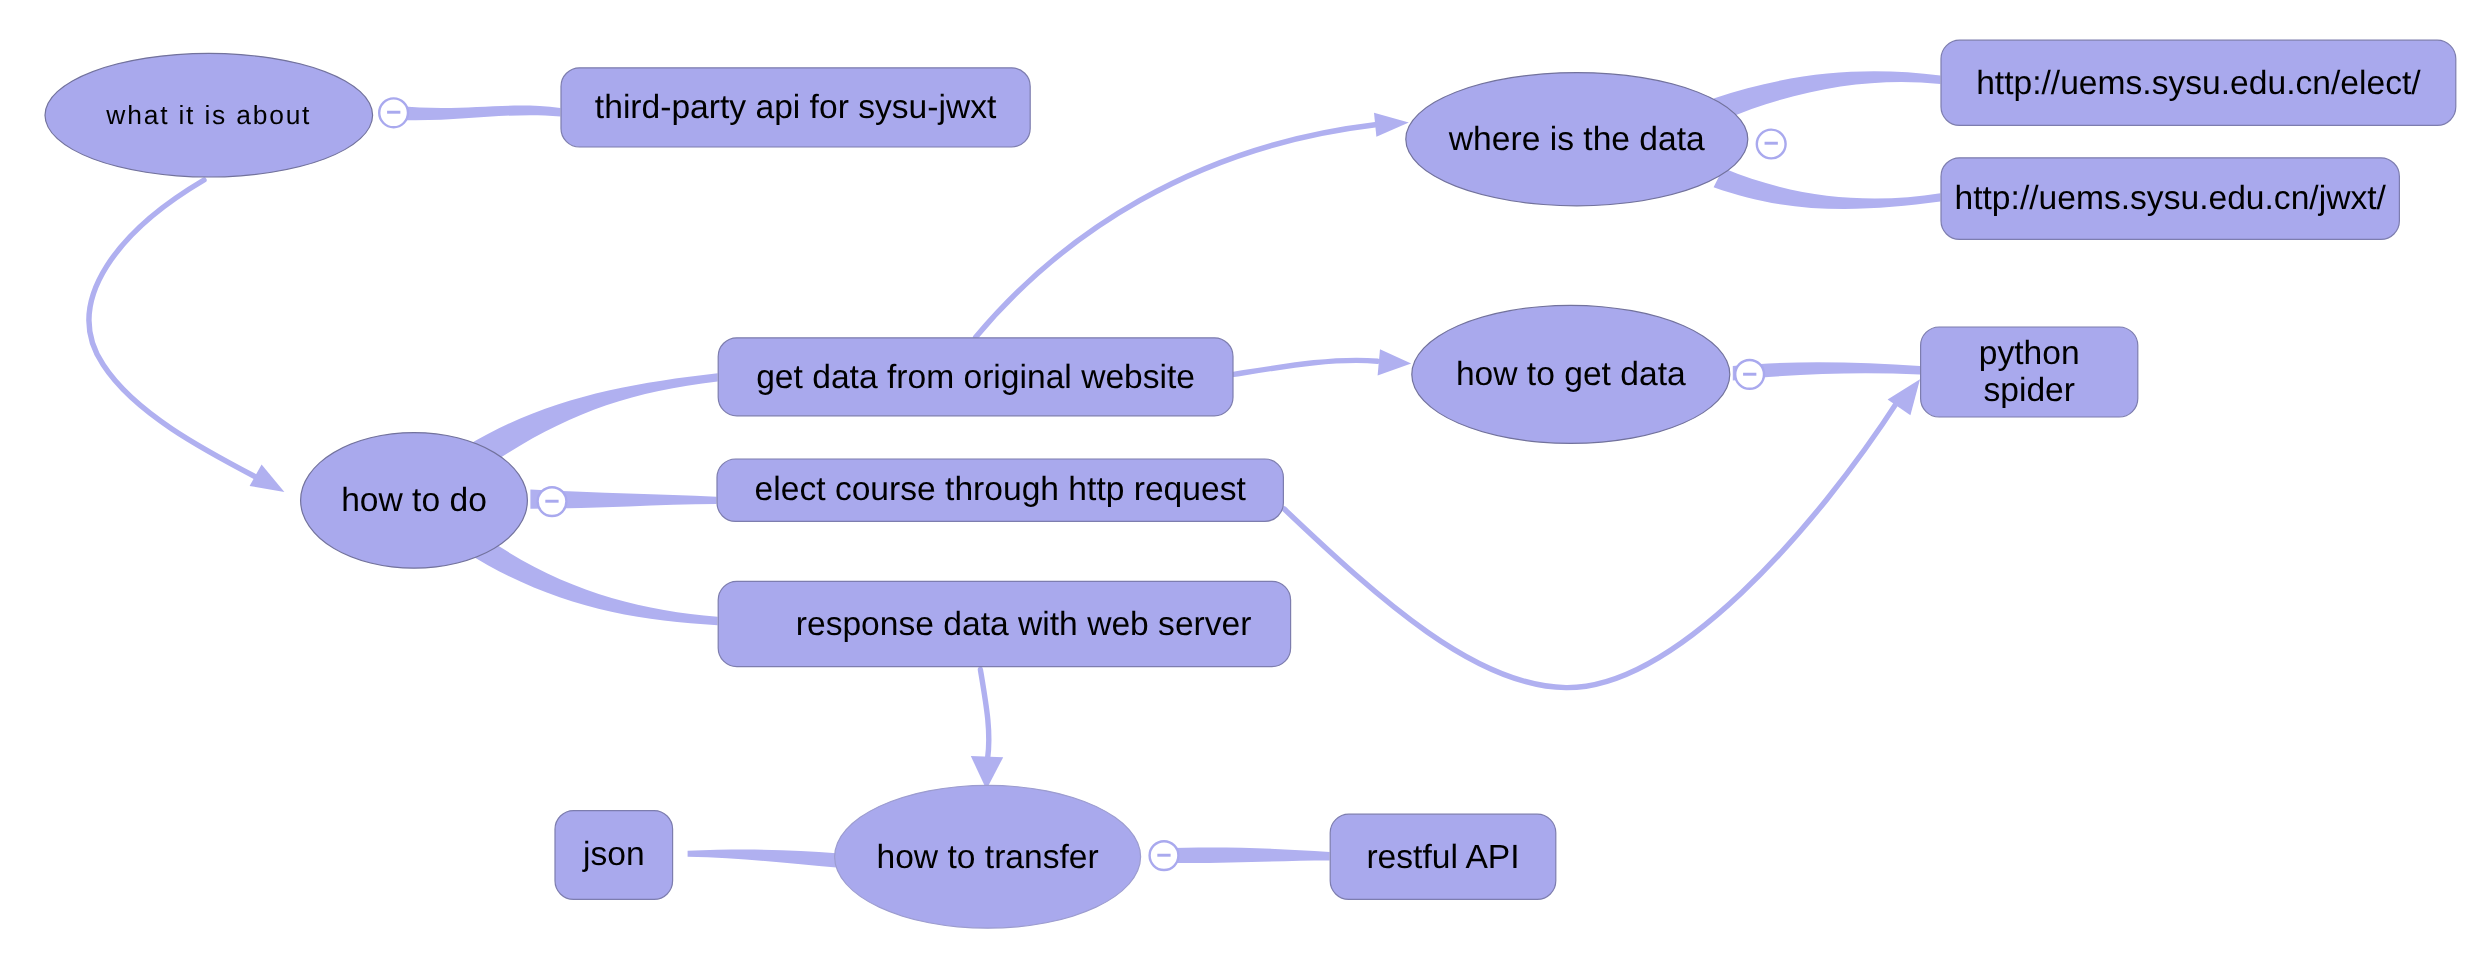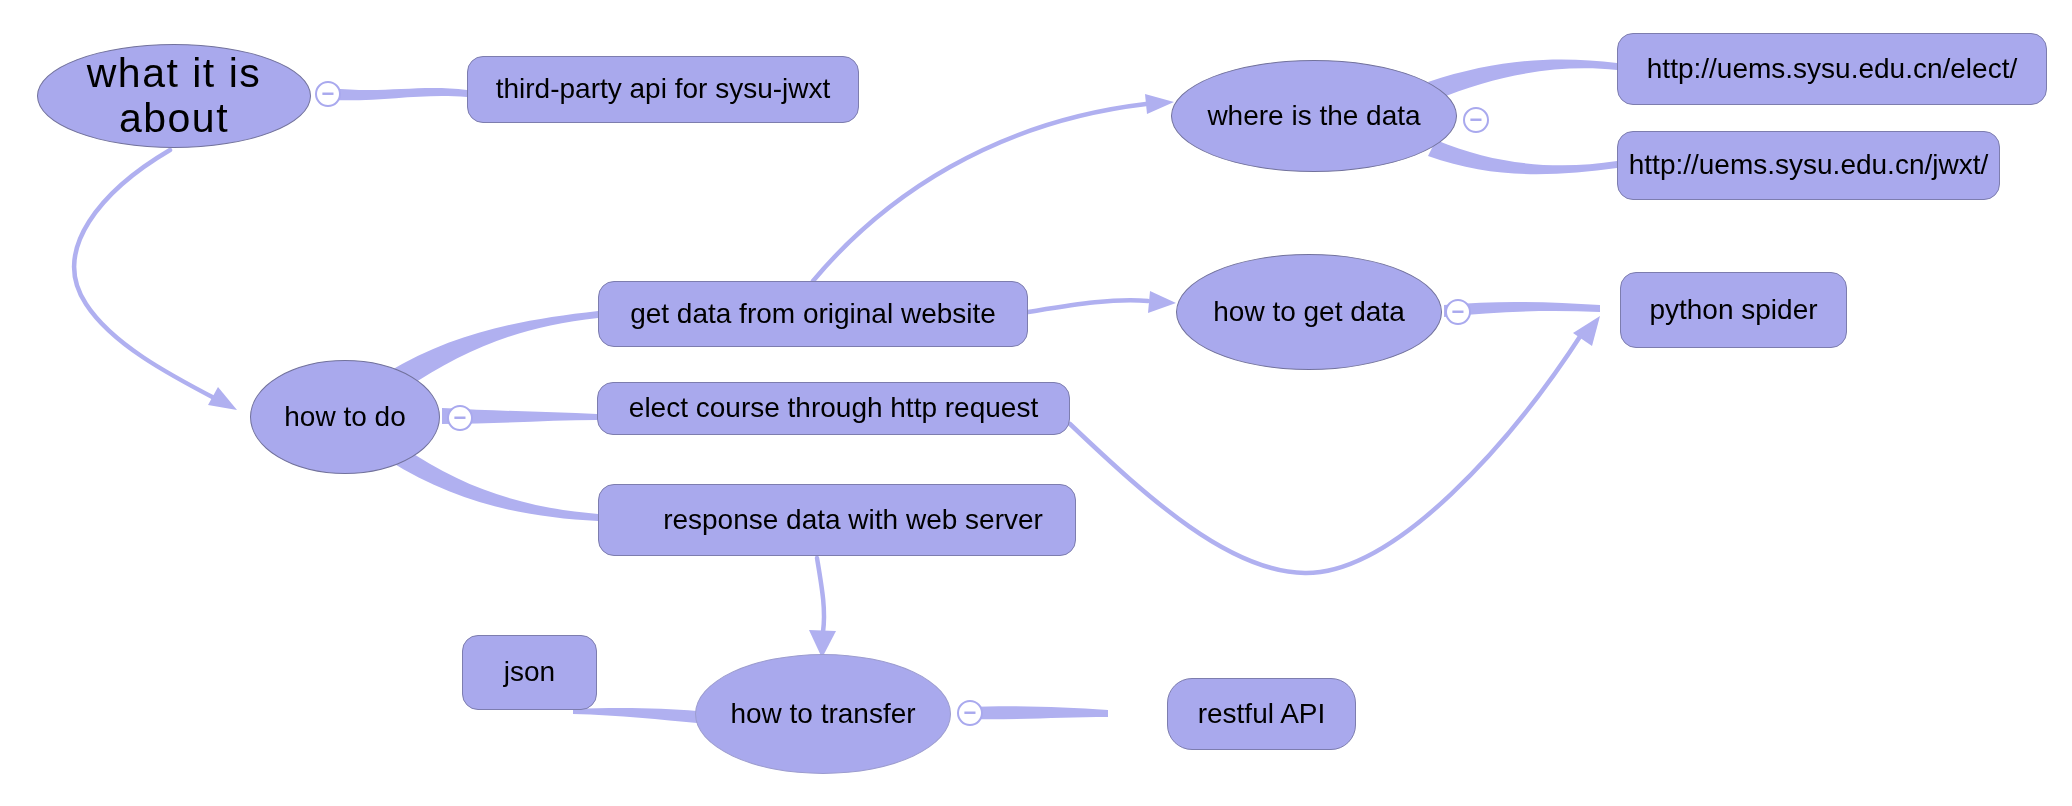--- a/index.html
+++ b/index.html
@@ -32,21 +32,21 @@
     display:flex;align-items:center;justify-content:center;
     background:var(--node-fill);
     text-align:center;
     font-size:28px;
     line-height:1.1;
     cursor:default;
   }
   .ellipse{border-radius:50%;border:1.6px solid var(--node-stroke);}
   .ellipse.soft{border-color:var(--soft-stroke);}
   .rect{border-radius:16px;border:1.6px solid var(--rect-stroke);padding:0 10px;}
-  .root-label{font-size:41px;letter-spacing:1.5px;}
+  .root-label{font-size:22px;letter-spacing:1.5px;}
   .collapse{
     position:absolute;
     width:26px;height:26px;
     box-sizing:border-box;
     border-radius:50%;
     background:var(--collapse-fill);
     border:2px solid var(--collapse-stroke);
     color:var(--collapse-stroke);
     display:flex;align-items:center;justify-content:center;
     font-size:22px;font-weight:bold;line-height:20px;
@@ -109,45 +109,45 @@
   </div>
 
   <div class="node rect" style="left:598px;top:281px;width:430px;height:66px;">
     <span class="label">get data from original website</span>
   </div>
 
   <div class="node ellipse" style="left:1176px;top:254px;width:266px;height:116px;">
     <span class="label">how to get data</span>
   </div>
 
-  <div class="node rect" style="left:1600px;top:272px;width:227px;height:76px;margin-left:20px;">
+  <div class="node rect" style="left:1600px;top:272px;width:182px;height:76px;">
     <span class="label">python spider</span>
   </div>
 
   <div class="node ellipse" style="left:250px;top:360px;width:190px;height:114px;">
     <span class="label">how to do</span>
   </div>
 
   <div class="node rect" style="left:597px;top:382px;width:473px;height:53px;">
     <span class="label">elect course through http request</span>
   </div>
 
   <div class="node rect" style="left:598px;top:484px;width:478px;height:72px;padding-left:42px;">
     <span class="label">response data with web server</span>
   </div>
 
   <div class="node ellipse soft" style="left:695px;top:654px;width:256px;height:120px;">
     <span class="label">how to transfer</span>
   </div>
 
-  <div class="node rect" style="left:462px;top:635px;width:135px;height:75px;">
+  <div class="node rect" style="left:462px;top:675px;width:99px;height:75px;">
     <span class="label">json</span>
   </div>
 
-  <div class="node rect" style="left:1167px;top:678px;width:189px;height:72px;border-radius:25px;">
+  <div class="node rect" style="left:1108px;top:678px;width:189px;height:72px;">
     <span class="label">restful API</span>
   </div>
 
   <div class="collapse" style="left:315px;top:81px;">
     <span>−</span>
   </div>
   <div class="collapse" style="left:1463px;top:107px;">
     <span>−</span>
   </div>
   <div class="collapse" style="left:1445px;top:299px;">

